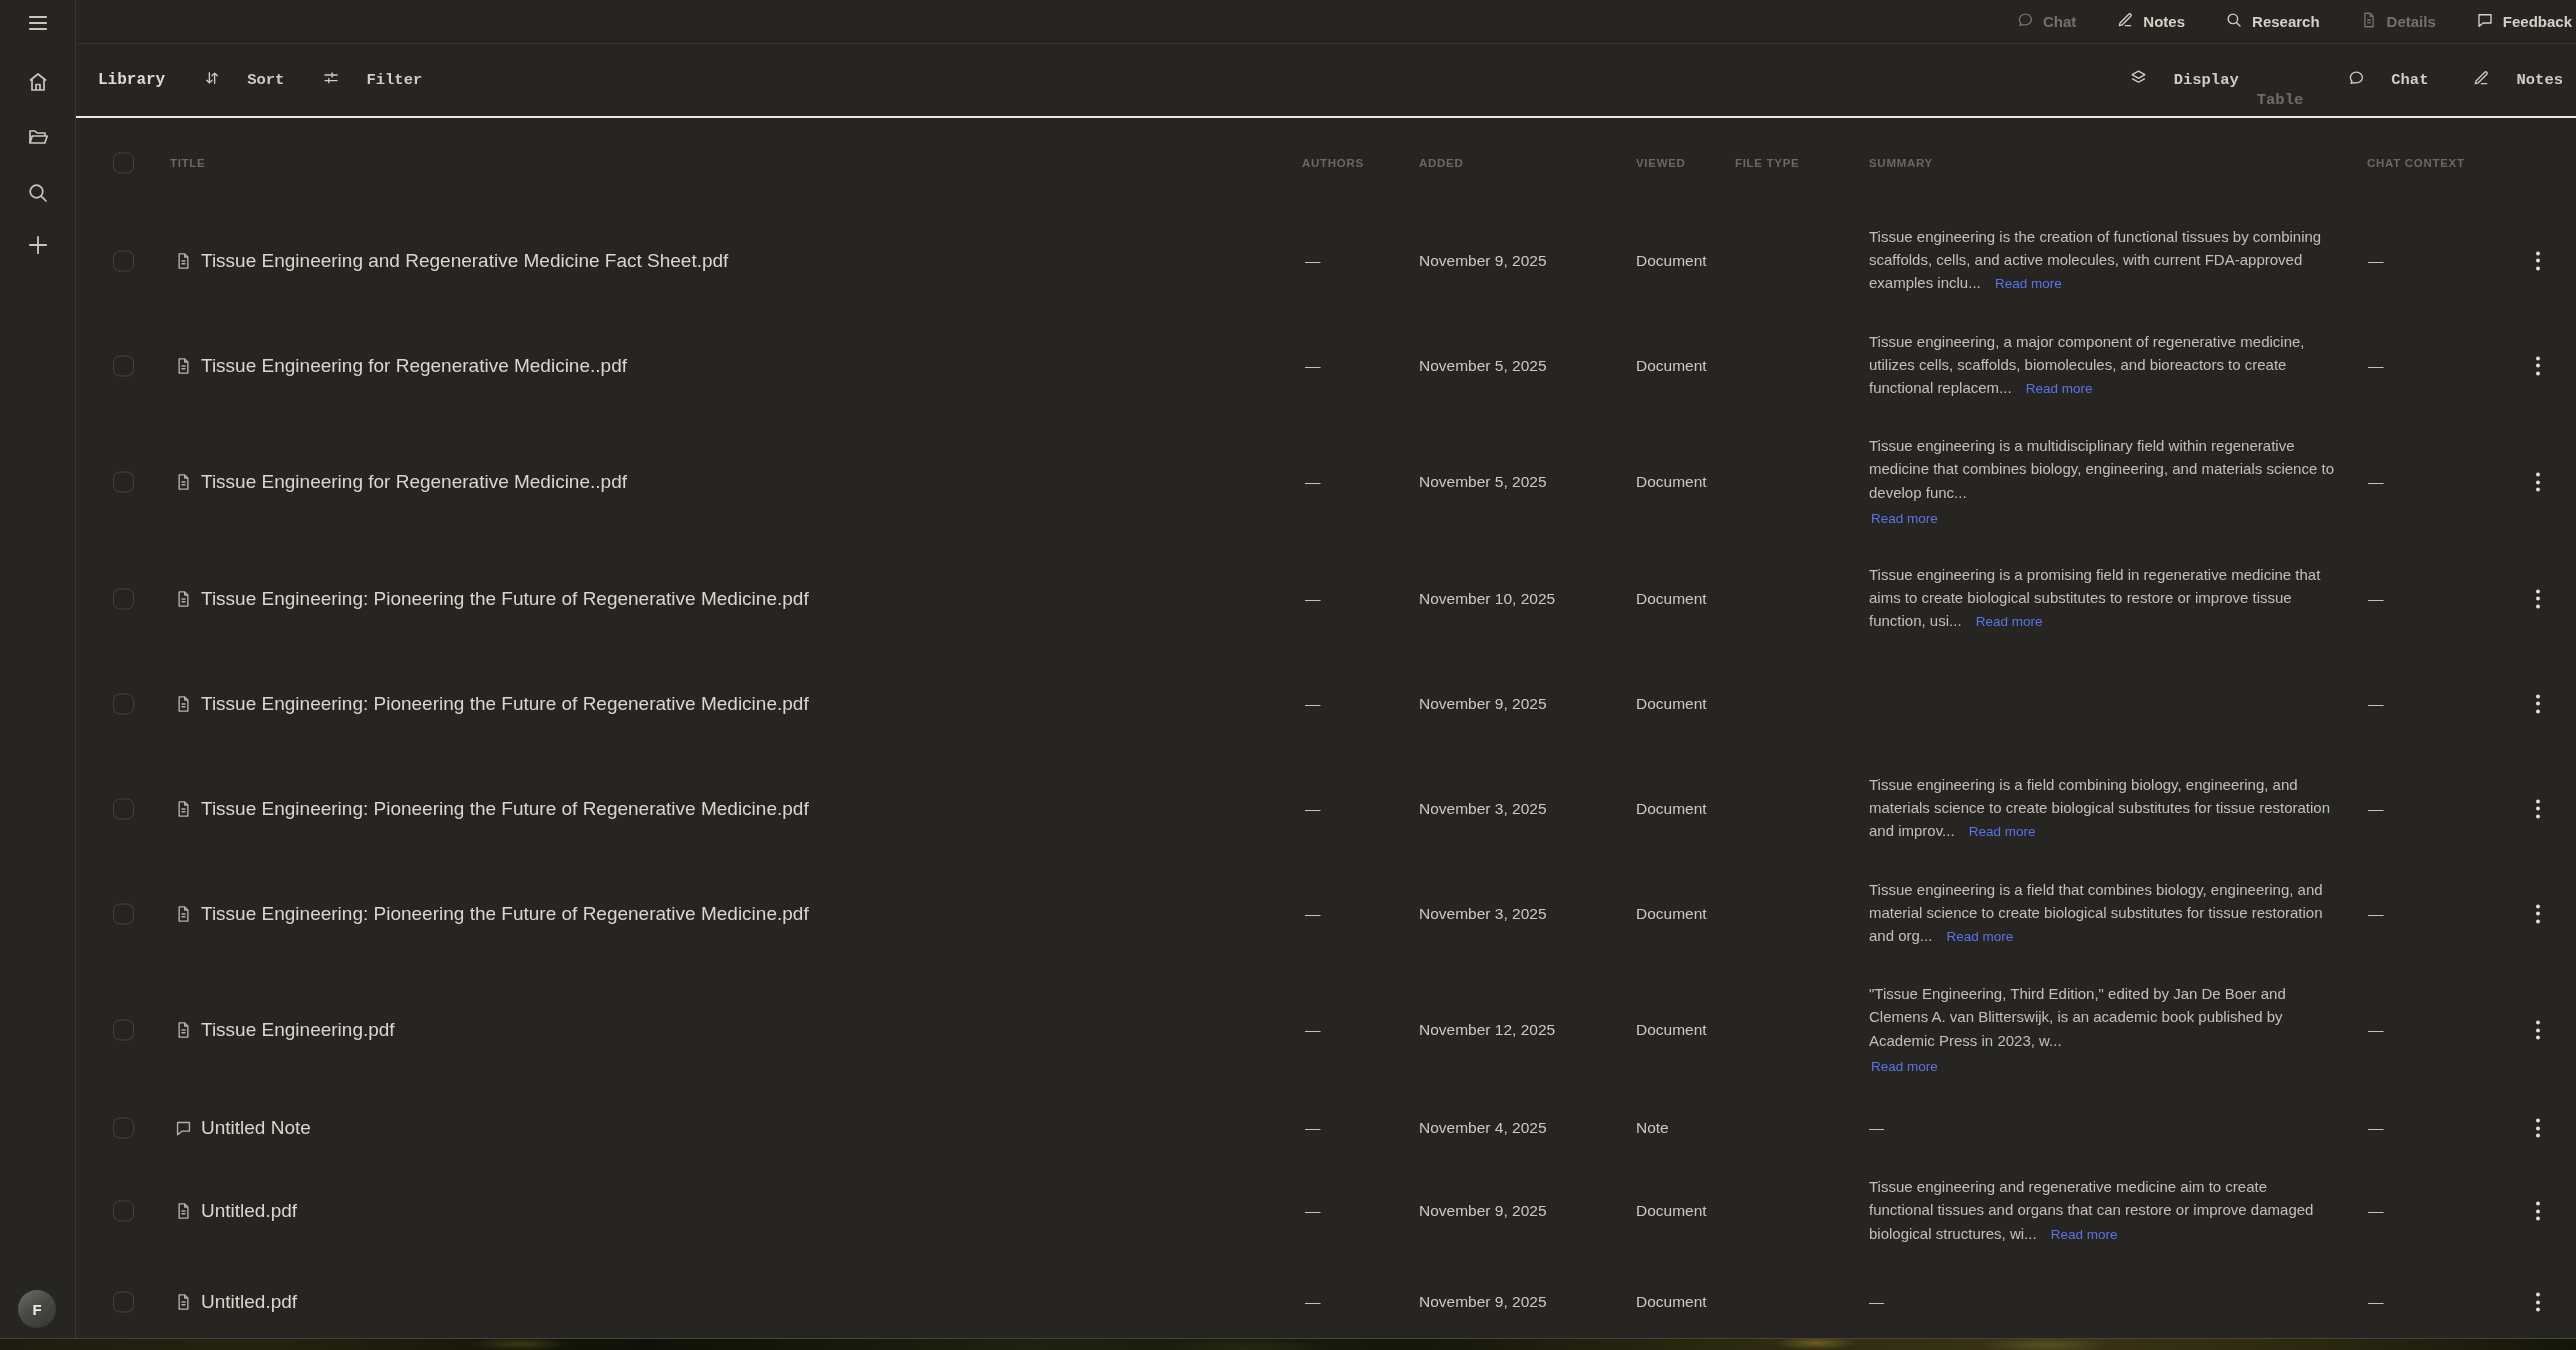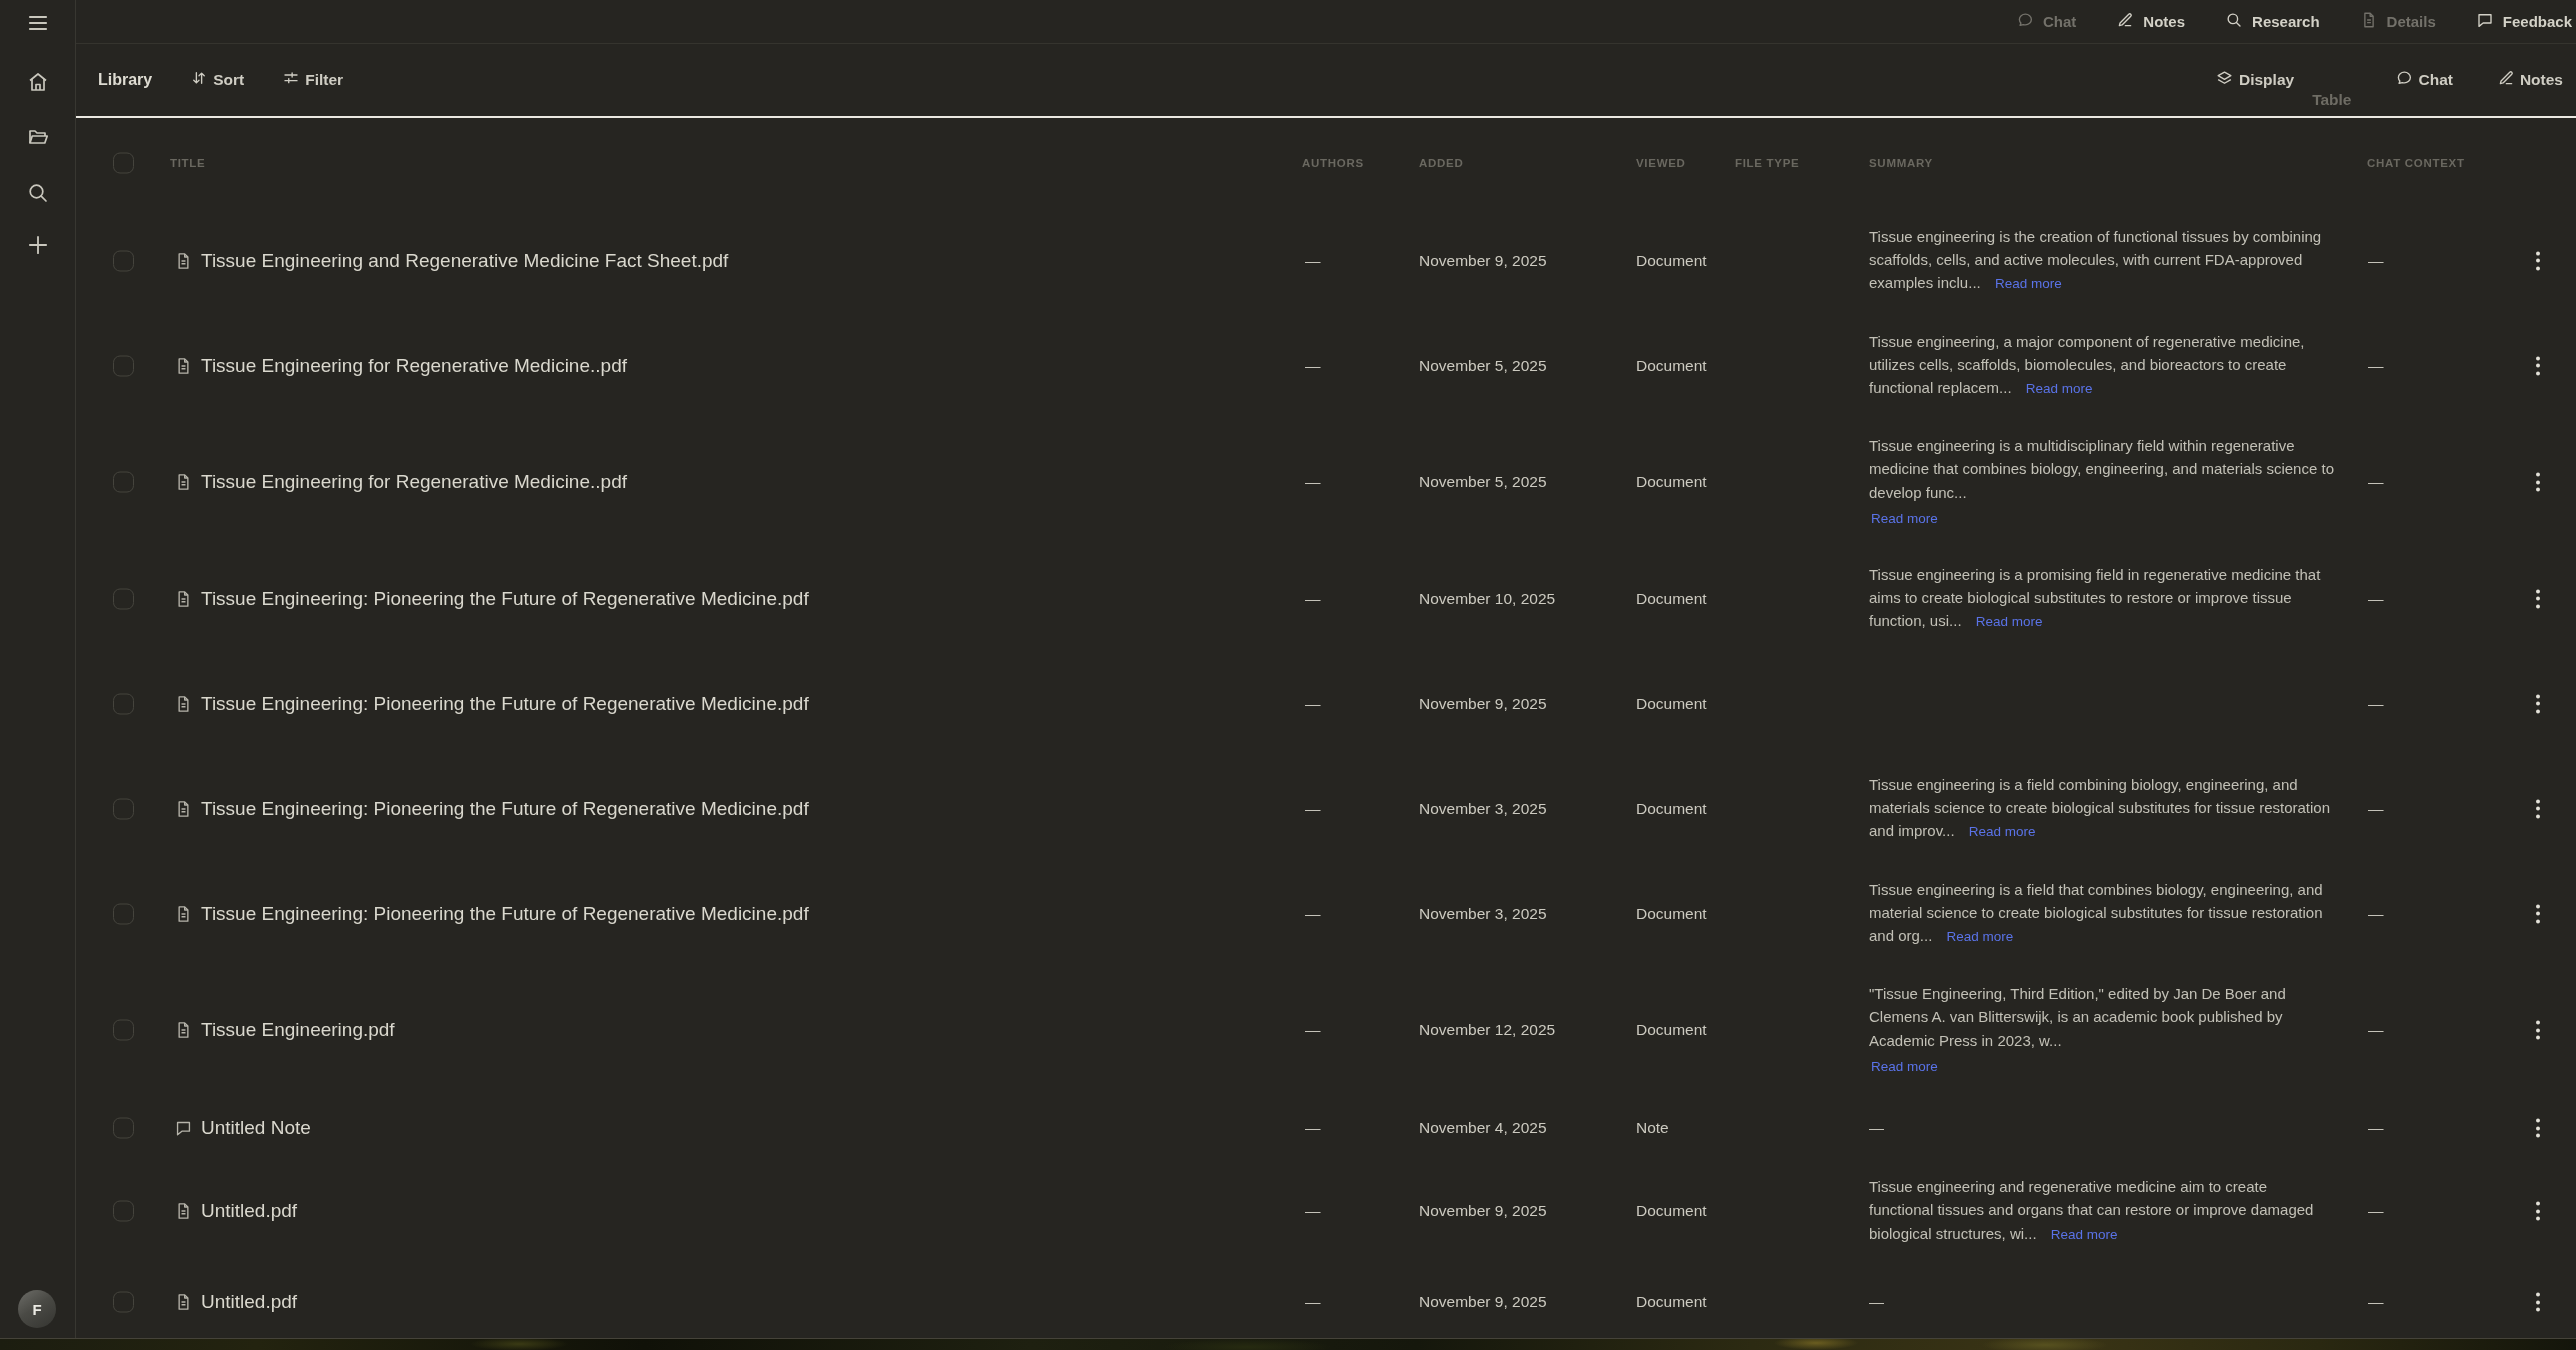--- a/index.html
+++ b/index.html
@@ -41,26 +41,26 @@
   .main{flex:1;position:relative;min-width:0;}
   .topbar{
     height:43px;border-bottom:1px solid #35342e;
     display:flex;align-items:center;justify-content:flex-end;gap:40px;padding-right:4px;
   }
   .tb-item{
     display:flex;align-items:center;gap:9px;background:none;border:none;padding:0;cursor:pointer;
     font-family:inherit;font-size:15px;font-weight:600;color:#d3d1c7;white-space:nowrap;
   }
   .tb-item.dim{color:#73716a;cursor:default;}
-  .toolbar{height:72px;display:flex;align-items:center;}
+  .toolbar{height:72px;display:flex;align-items:center;font-family:Liberation Mono, monospace;}
   .toolbar-left{display:flex;align-items:center;gap:38px;padding-left:22px;}
   .toolbar-right{margin-left:auto;display:flex;align-items:center;padding-right:13px;}
   .tool-label{font-size:16px;font-weight:700;color:#dedcd2;}
   .tool-btn{
-    display:flex;align-items:center;gap:5px;background:none;border:none;padding:0;cursor:pointer;
+    display:flex;align-items:center;gap:26px;background:none;border:none;padding:0;cursor:pointer;
     font-family:inherit;font-size:15.5px;font-weight:600;color:#cfcdc3;white-space:nowrap;
   }
   .tool-btn.dim{color:#6e6c64;}
   .gap18{margin-left:18px;margin-top:40px;} .gap44{margin-left:44px;}
   .bright-line{height:2px;background:#eae8e1;}
   
   .theader{position:relative;height:90px;}
   .th{
     position:absolute;top:50%;transform:translateY(-50%);
     font-size:11.5px;font-weight:700;letter-spacing:0.7px;color:#6a6860;white-space:nowrap;

